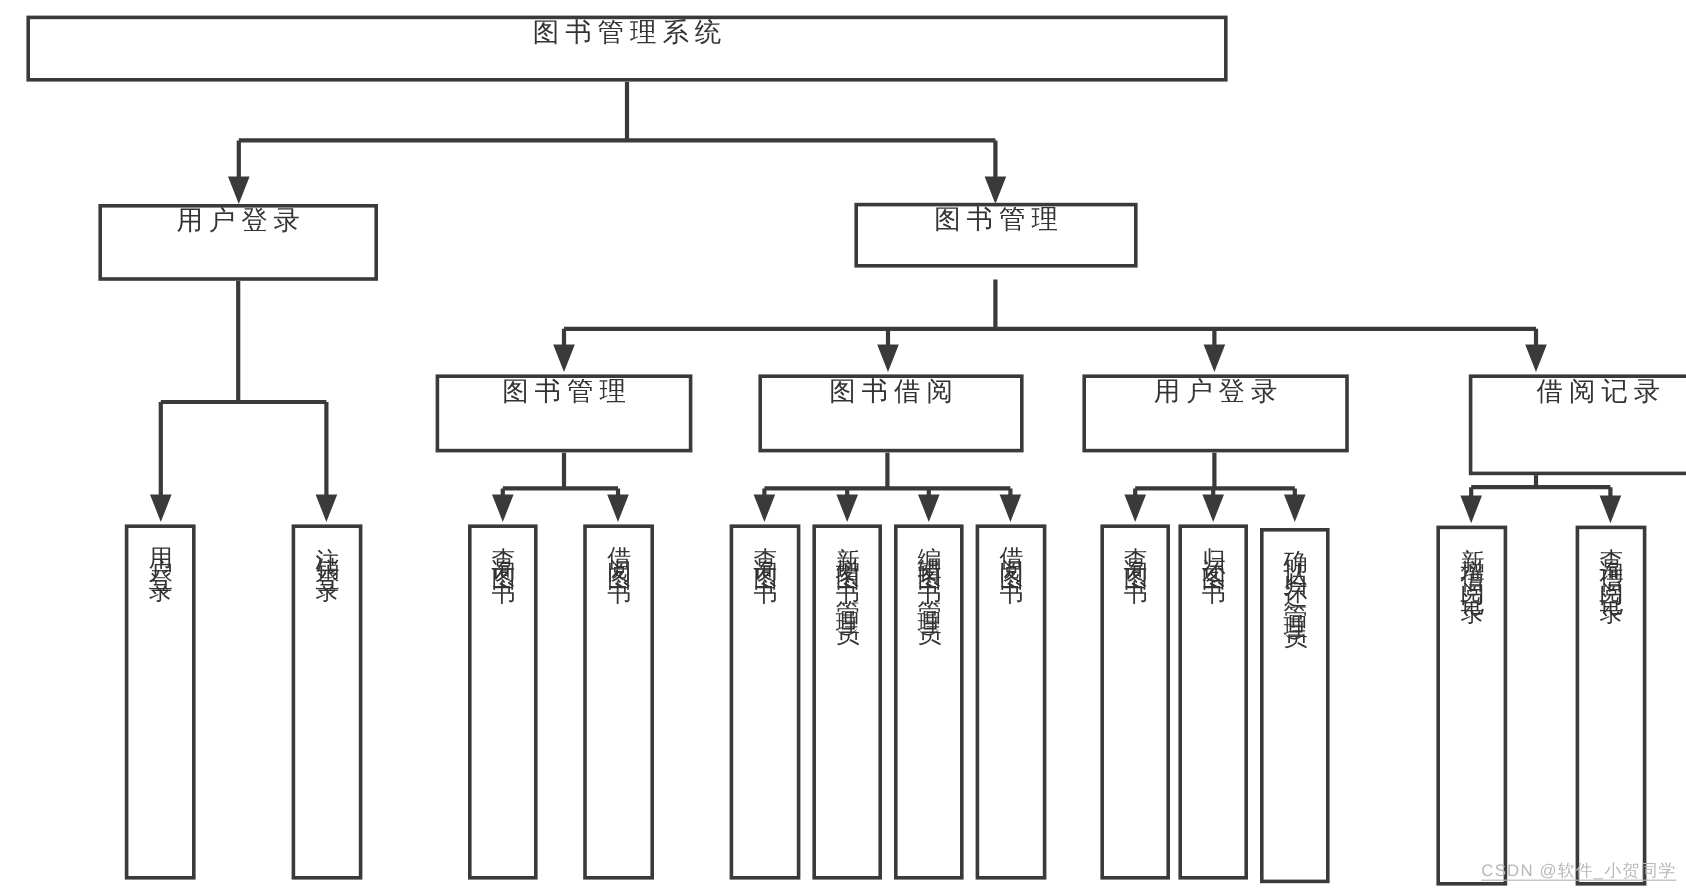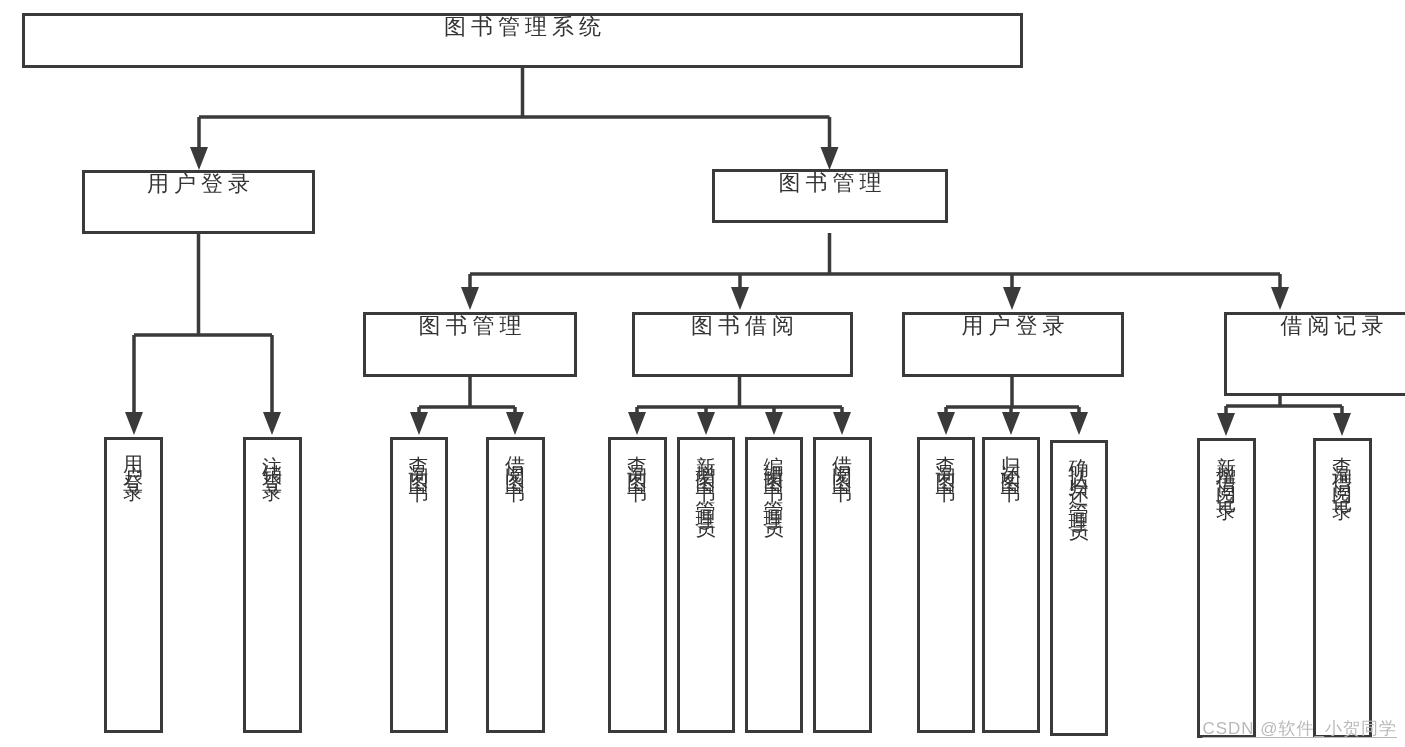--- a/index.html
+++ b/index.html
@@ -44,21 +44,21 @@
     writing-mode: vertical-rl;
     text-orientation: mixed;
     font-size: 20px;
     letter-spacing: 9px;
     line-height: 1;
   }
   .watermark {
     position: absolute;
     top: 717px;
     right: 8px;
-    font-size: 17px;
+    font-size: 14px;
     color: var(--watermark);
     text-decoration: underline;
     text-underline-offset: 3px;
     letter-spacing: 1px;
     z-index: 5;
     white-space: nowrap;
   }
 </style>
 </head>
 <body>

